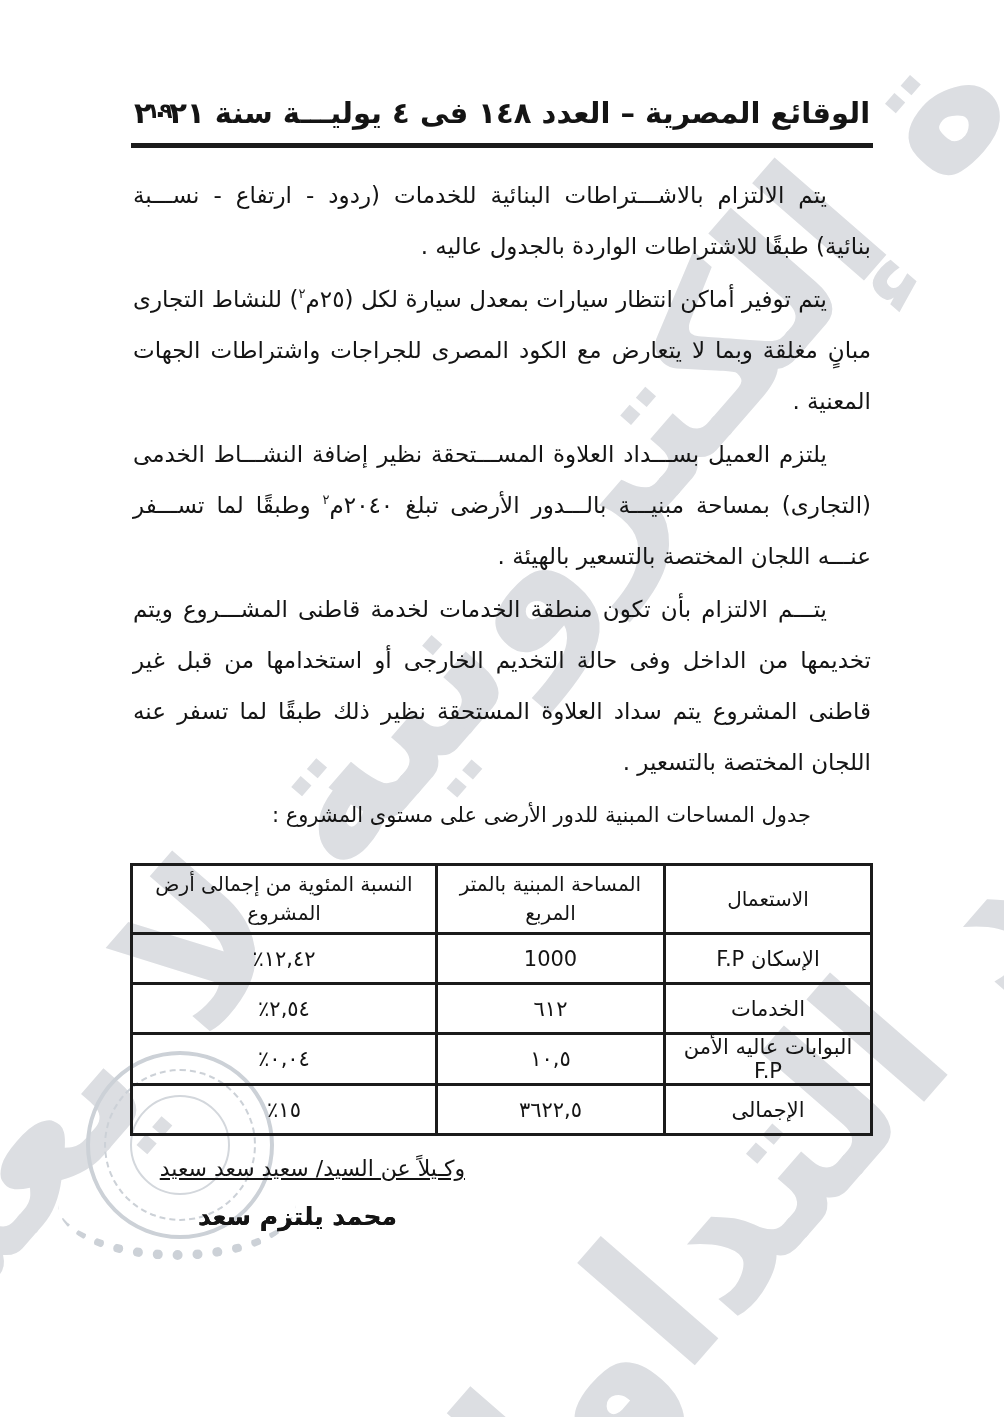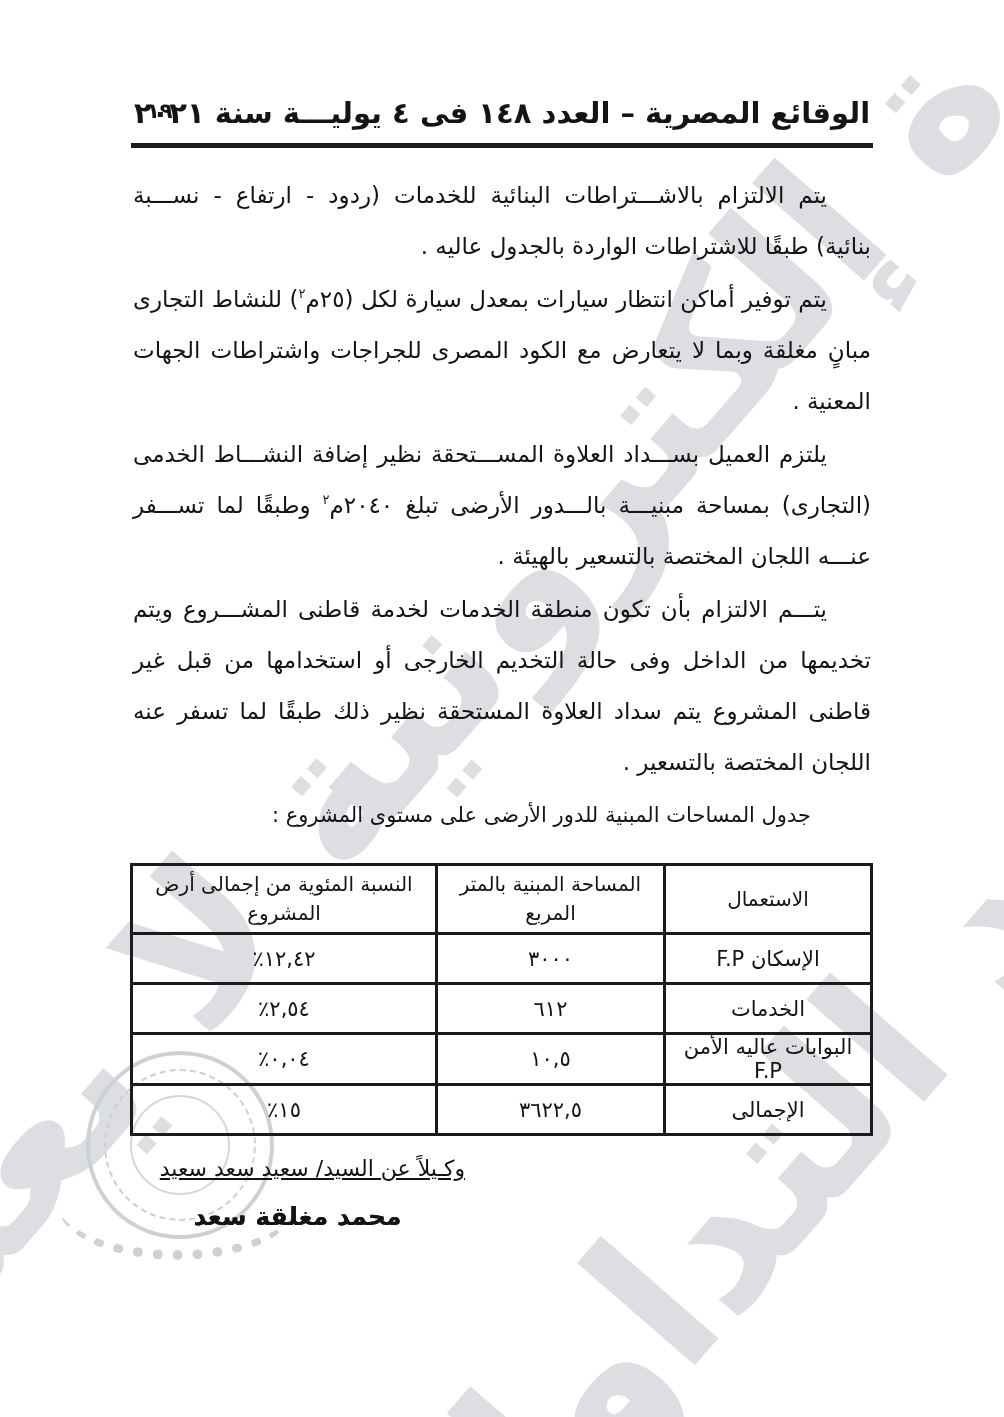--- a/index.html
+++ b/index.html
@@ -107,21 +107,21 @@
       <thead>
         <tr>
           <th>الاستعمال</th>
           <th>المساحة المبنية بالمتر المربع</th>
           <th>النسبة المئوية من إجمالى أرض المشروع</th>
         </tr>
       </thead>
       <tbody>
         <tr>
           <td>الإسكان F.P</td>
-          <td class="num">٣٠٠٠</td>
+          <td class="num">1000</td>
           <td class="num">٪١٢,٤٢</td>
         </tr>
         <tr>
           <td>الخدمات</td>
           <td class="num">٦١٢</td>
           <td class="num">٪٢,٥٤</td>
         </tr>
         <tr>
           <td>البوابات عاليه الأمن F.P</td>
           <td class="num">١٠,٥</td>
@@ -130,17 +130,17 @@
         <tr>
           <td>الإجمالى</td>
           <td class="num">٣٦٢٢,٥</td>
           <td class="num">٪١٥</td>
         </tr>
       </tbody>
     </table>
 
     <div class="sig">
       <div class="sig-line1">وكـيلاً عن السيد/ سعيد سعد سعيد</div>
-      <div class="sig-line2">محمد مغلقة سعد</div>
+      <div class="sig-line2">محمد يلتزم سعد</div>
     </div>
 
   </div>
 </div>
 
 </body></html>

